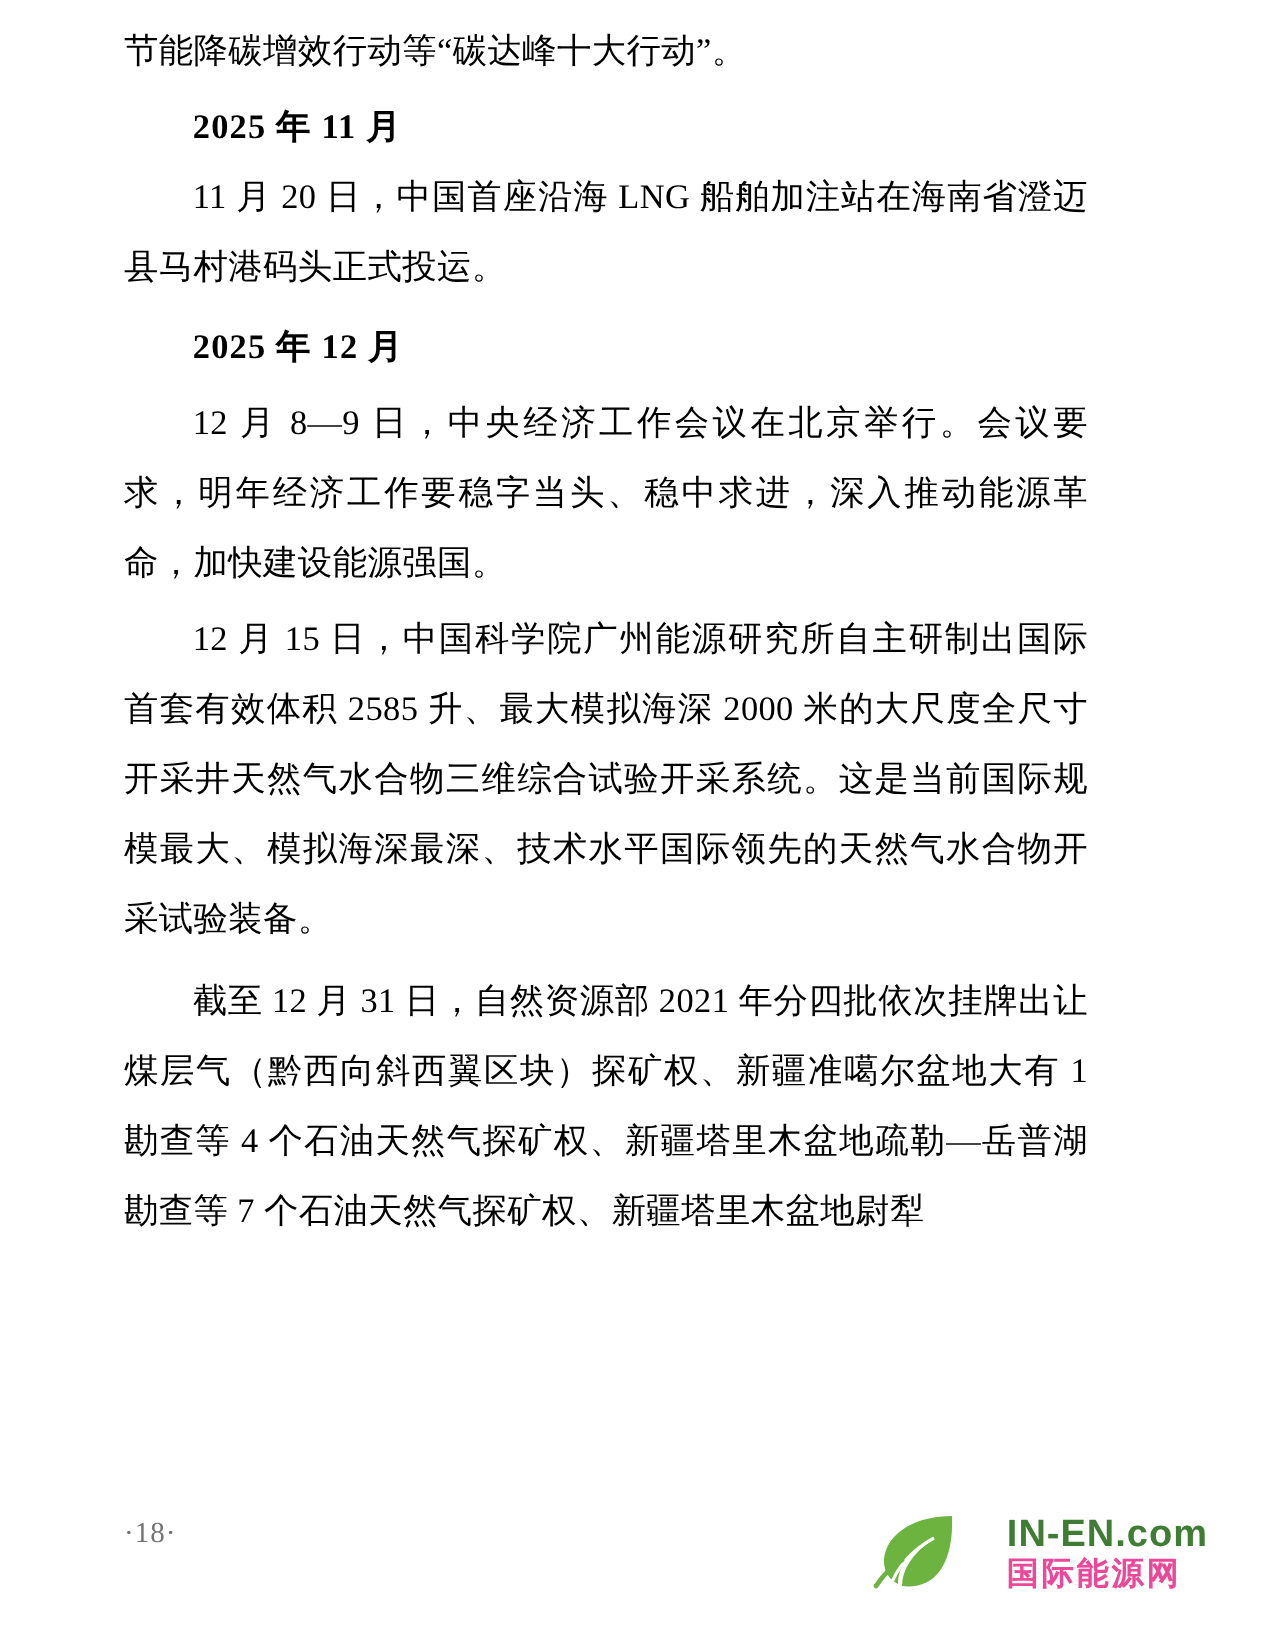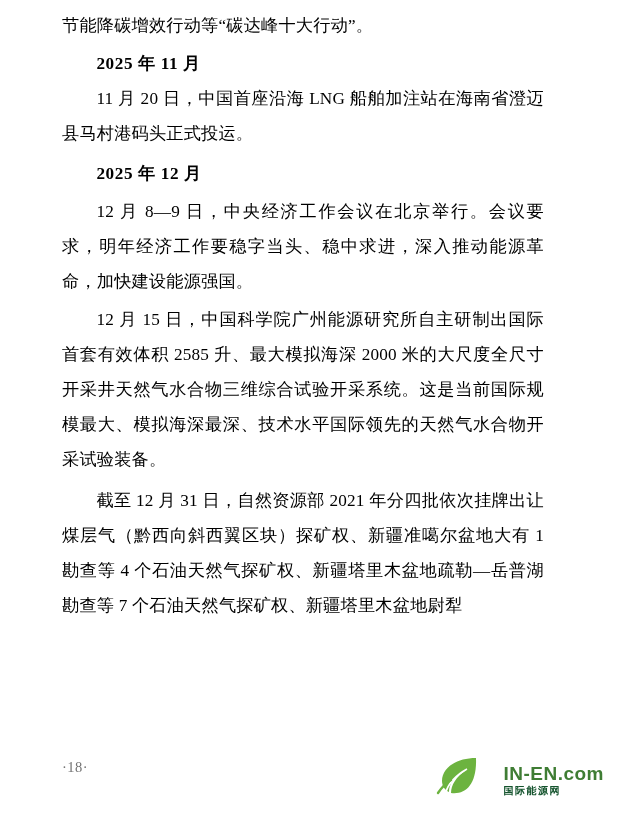--- a/index.html
+++ b/index.html
@@ -74,24 +74,24 @@
     line-height: 1;
   }
   .wm-en {
     font-family: "Liberation Sans", sans-serif;
     font-size: 19px;
     font-weight: bold;
     color: #3f7d34;
     letter-spacing: 0.5px;
   }
   .wm-cn {
-    font-family: Liberation Serif, serif;
-    font-size: 10px;
+    font-family: Liberation Mono, monospace;
+    font-size: 16px;
     font-weight: bold;
-    color: #14532d;
+    color: #ec4899;
     letter-spacing: 1.5px;
     margin-top: 3px;
   }
 </style>
 </head>
 <body>
 
 <div class="page">
 
   <p class="para">节能降碳增效行动等“碳达峰十大行动”。</p>

